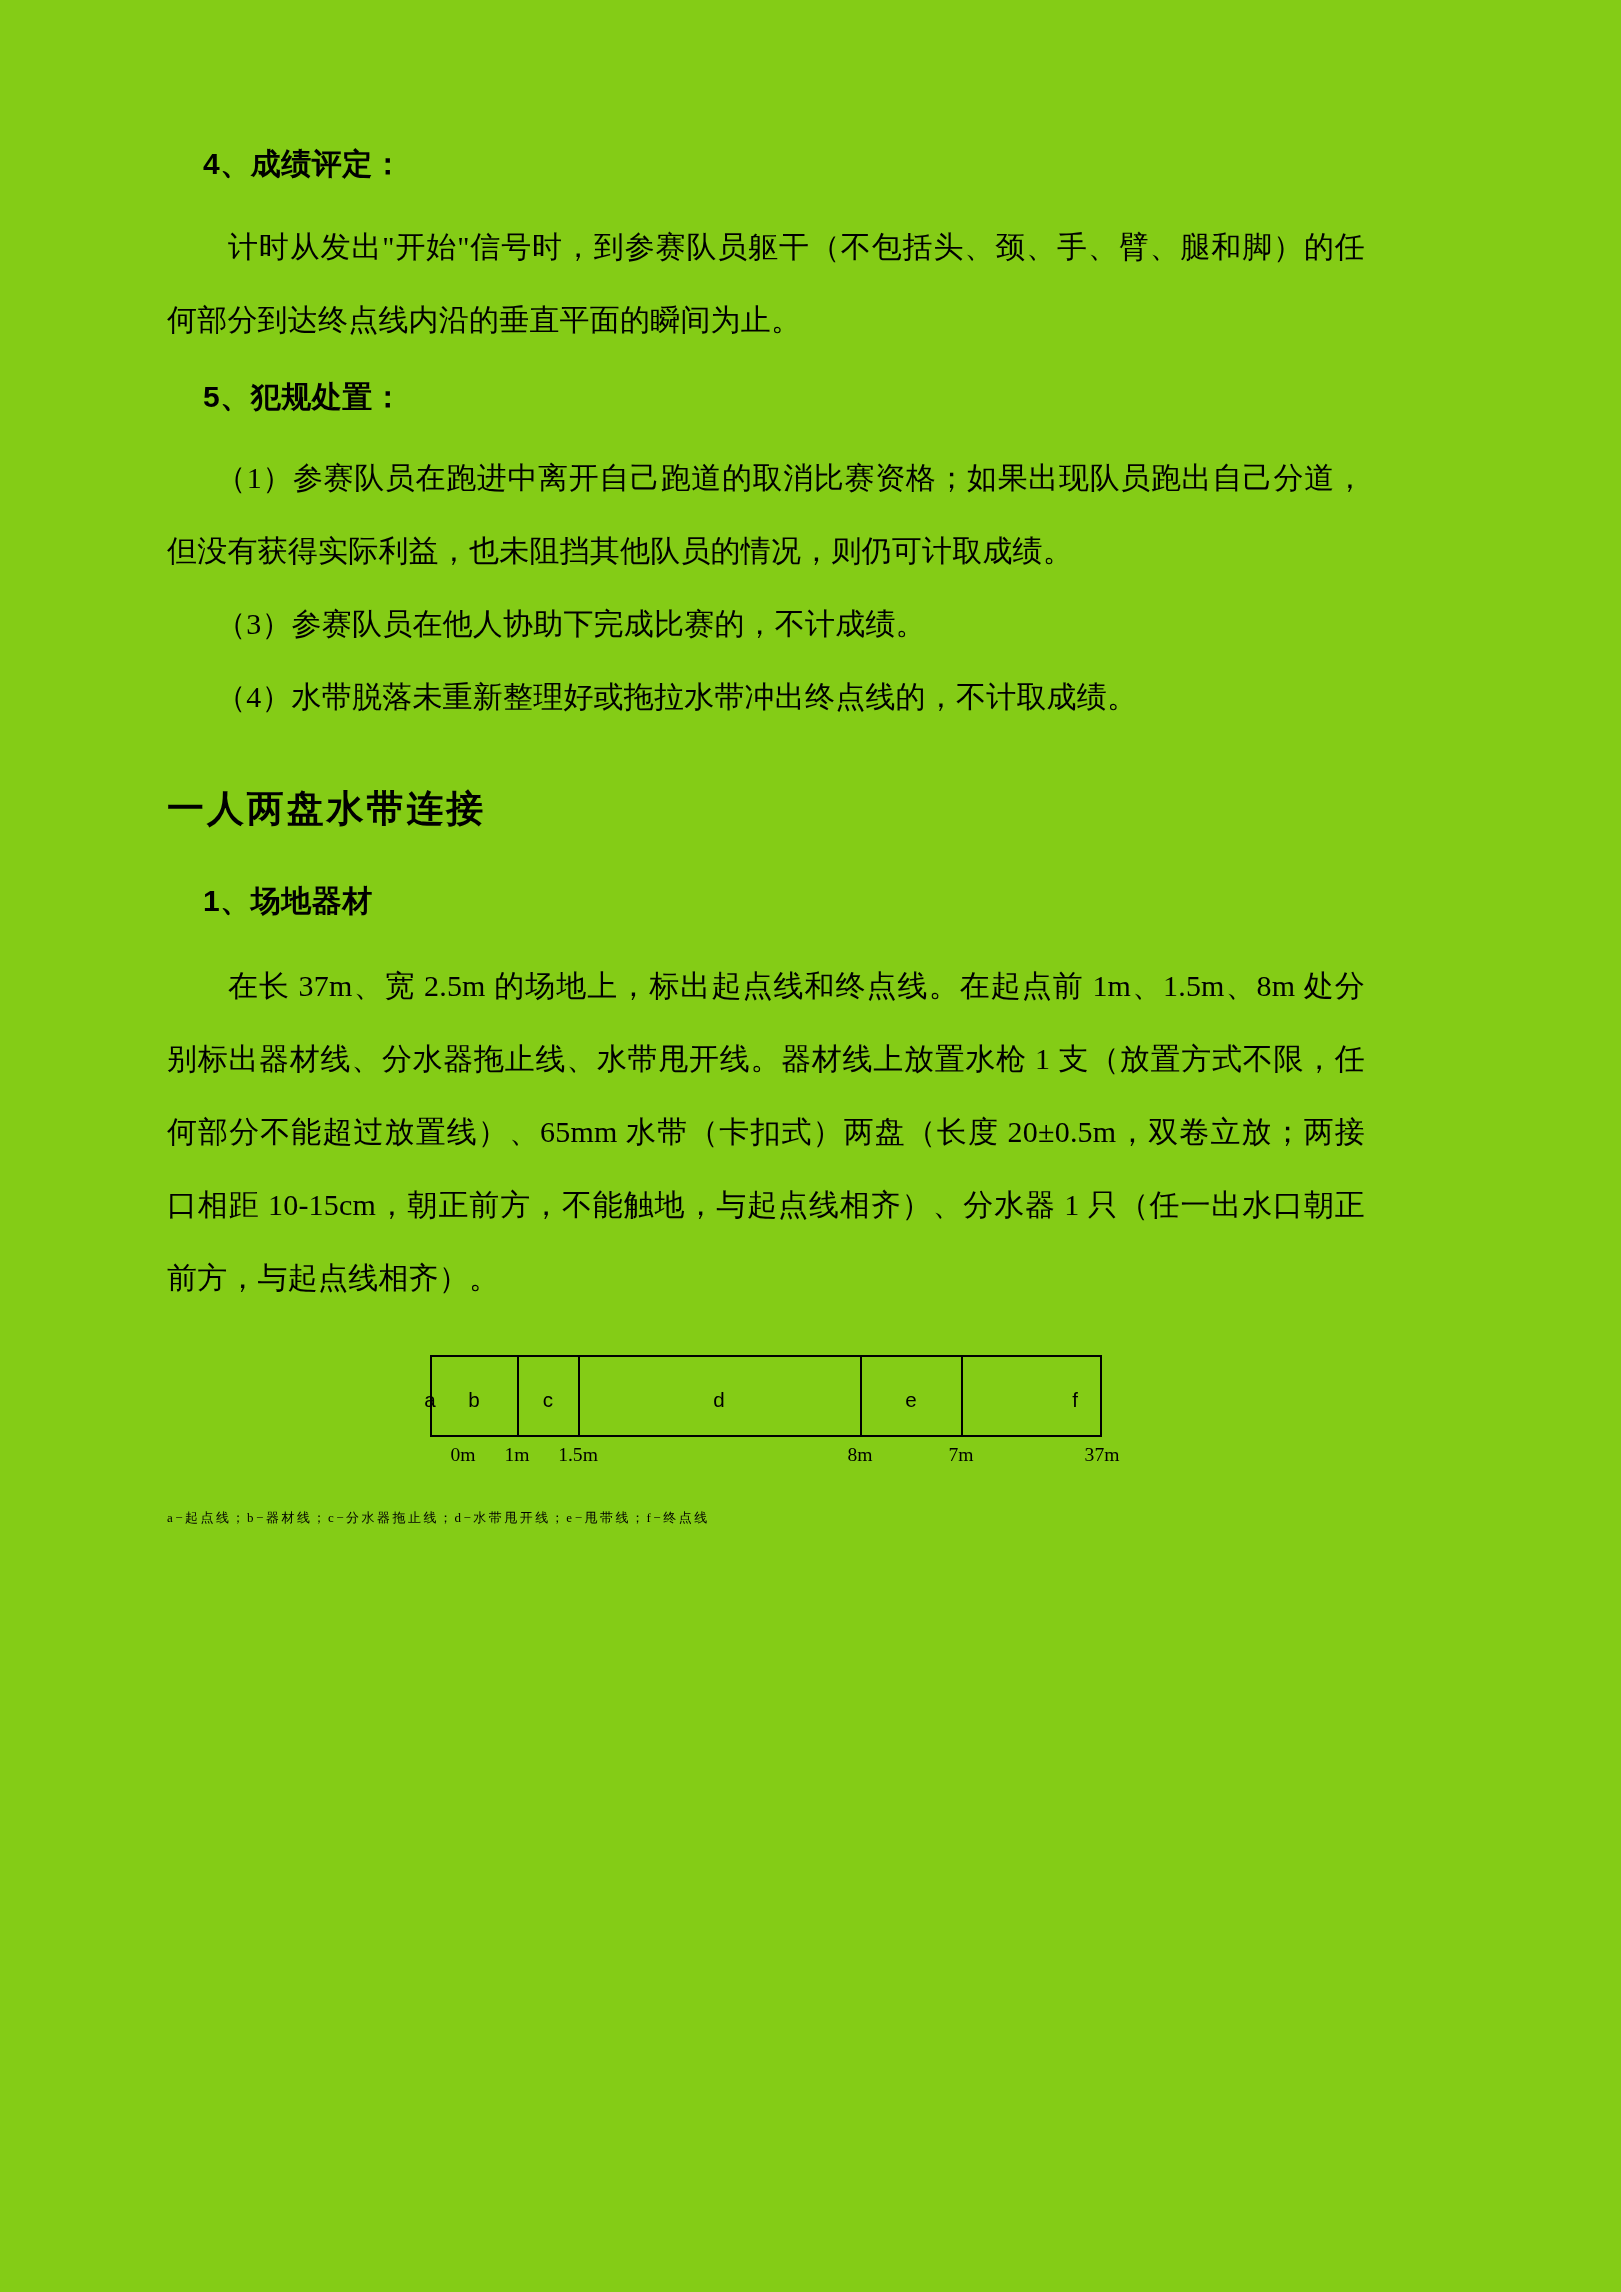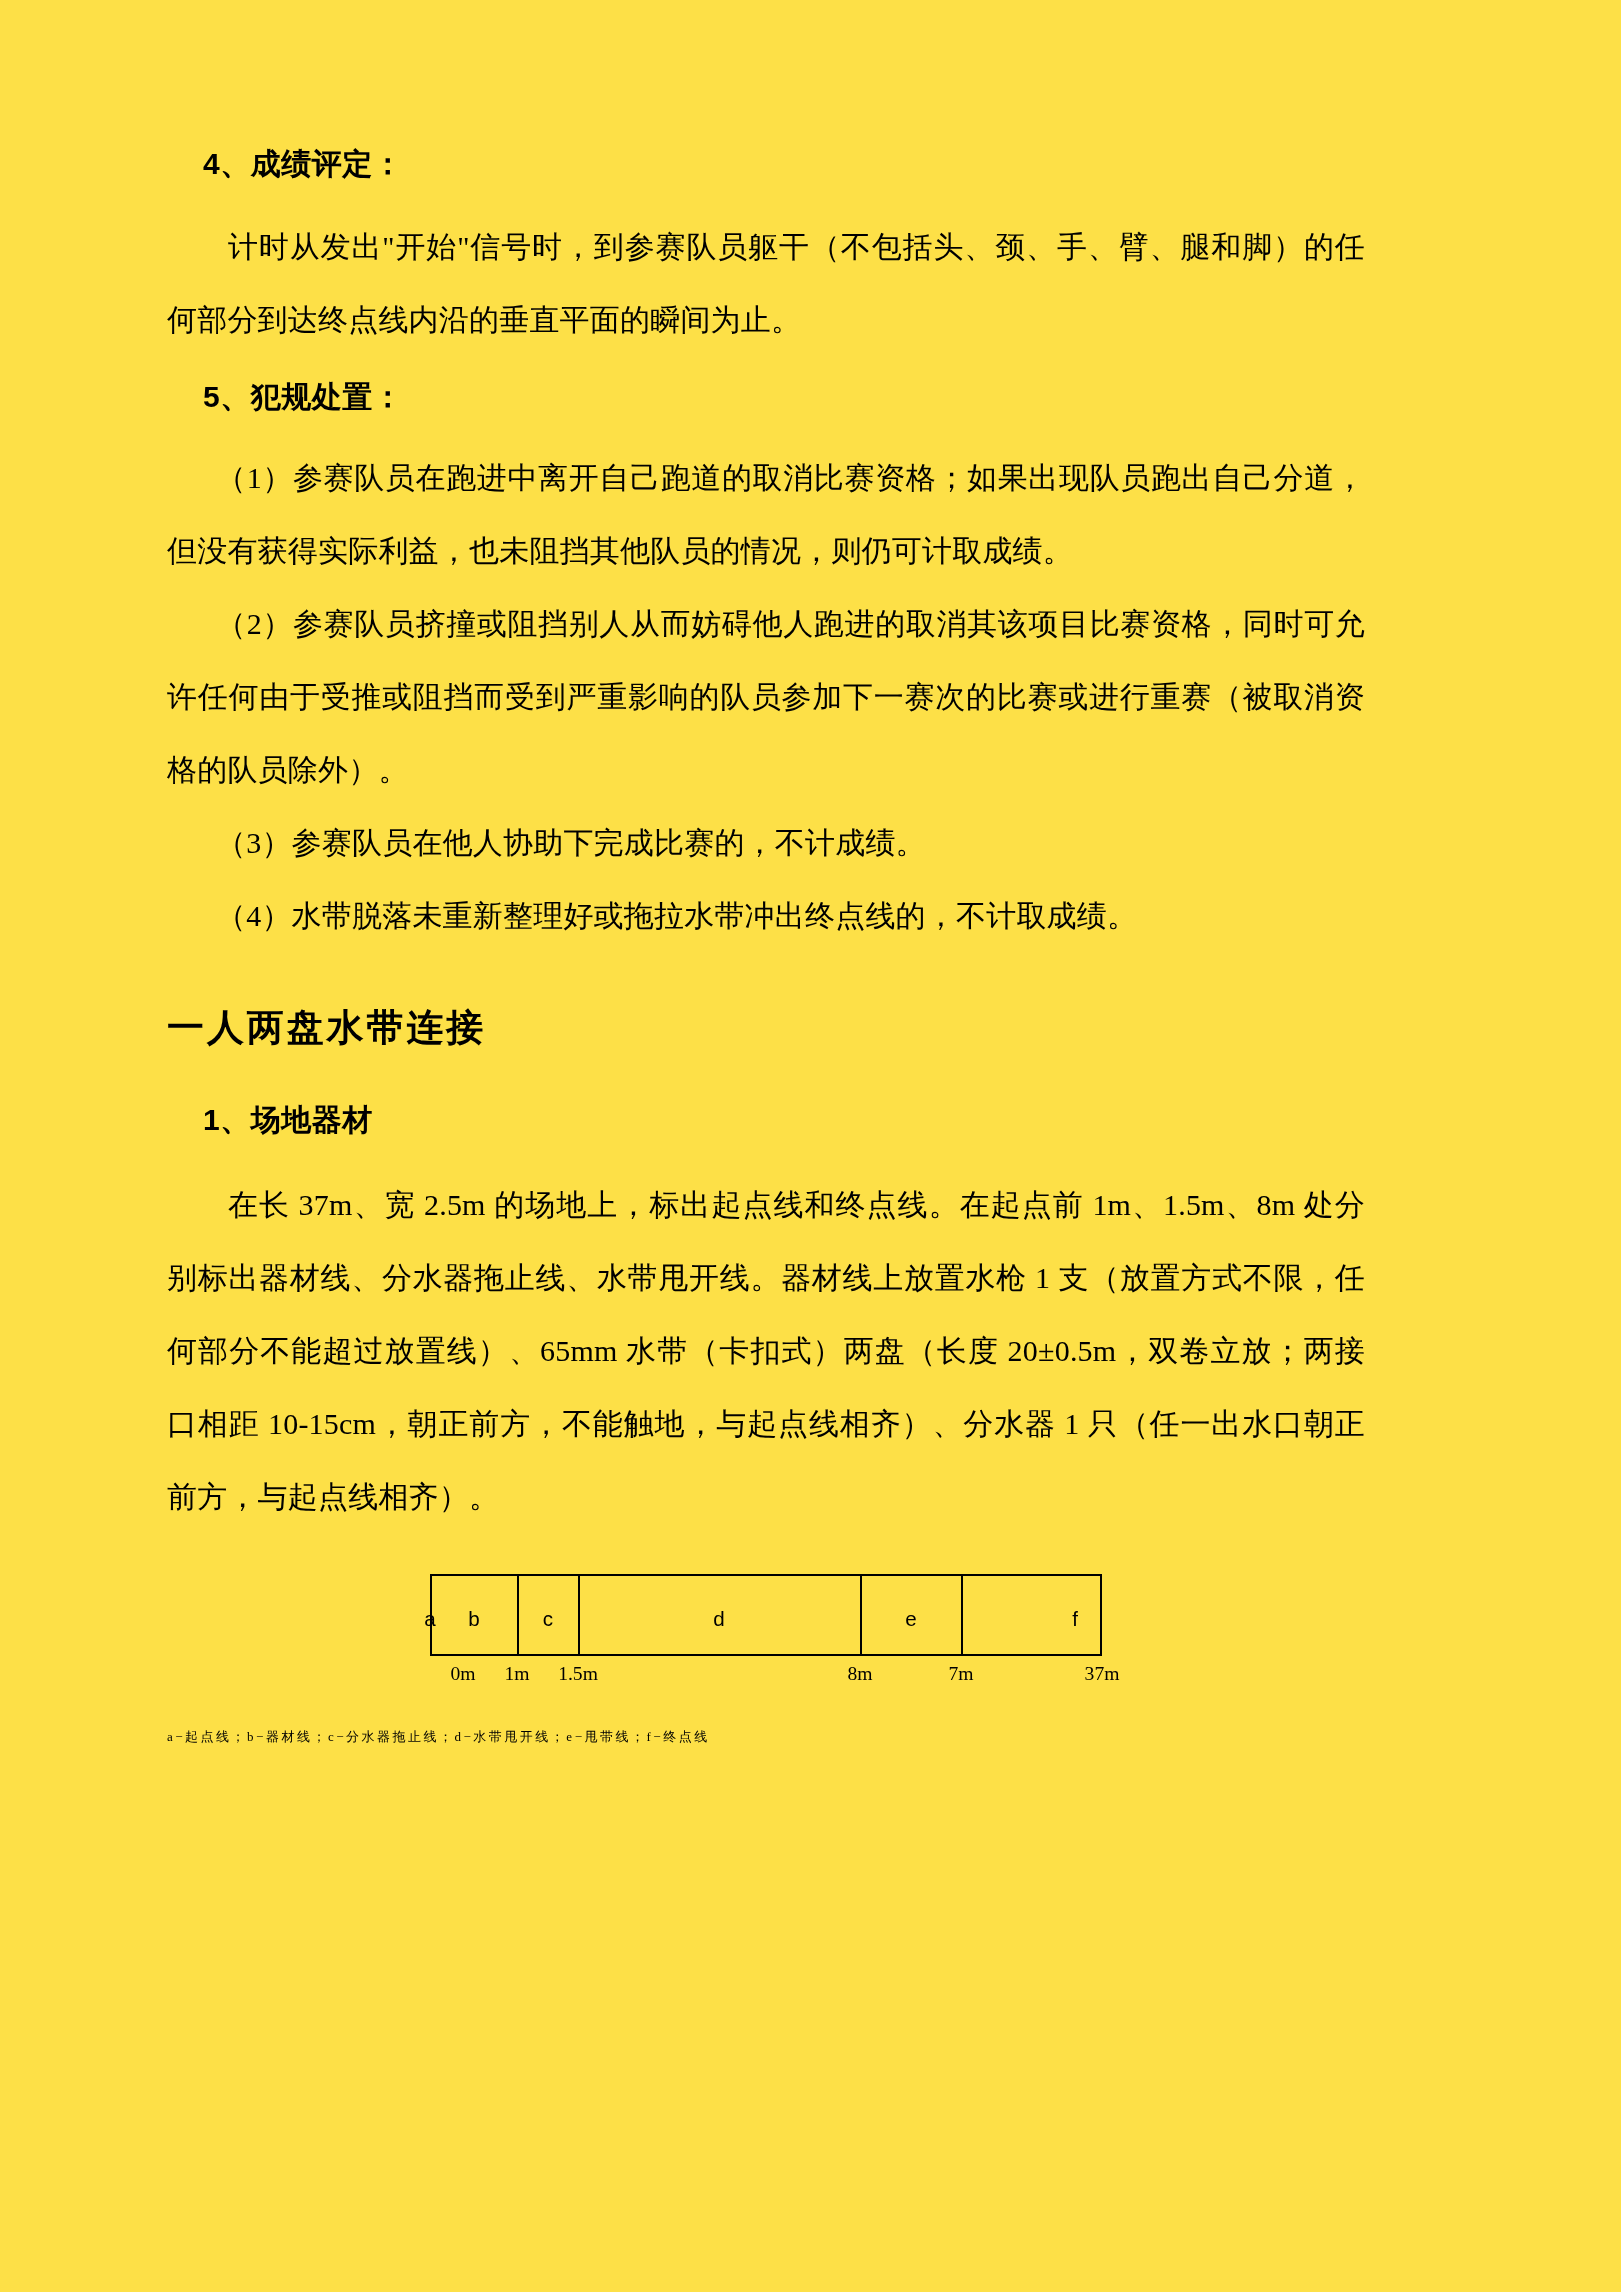--- a/index.html
+++ b/index.html
@@ -8,21 +8,21 @@
     background: #ffffff;
   }
   body {
     font-family: "Liberation Serif", "DejaVu Serif", serif;
     color: #000000;
   }
   .page {
     position: relative;
     width: 1621px;
     height: 2293px;
-    background: #fde047;
+    background: #84cc16;
     margin: 0 auto;
     overflow: hidden;
     box-sizing: border-box;
   }
   .content {
     position: absolute;
     left: 167px;
     top: 0;
     width: 1198px;
   }
@@ -147,21 +147,20 @@
     <div class="para indent2">计时从发出"开始"信号时，到参赛队员躯干（不包括头、颈、手、臂、腿和脚）的任何部分到达终点线内沿的垂直平面的瞬间为止。</div>
 
     <div class="sp-3"></div>
 
     <div class="heading">5、犯规处置：</div>
 
     <div class="sp-4"></div>
 
     <div class="para indent-paren">（1）参赛队员在跑进中离开自己跑道的取消比赛资格；如果出现队员跑出自己分道，但没有获得实际利益，也未阻挡其他队员的情况，则仍可计取成绩。</div>
 
-    <div class="para indent-paren">（2）参赛队员挤撞或阻挡别人从而妨碍他人跑进的取消其该项目比赛资格，同时可允许任何由于受推或阻挡而受到严重影响的队员参加下一赛次的比赛或进行重赛（被取消资格的队员除外）。</div>
 
     <div class="para indent-paren">（3）参赛队员在他人协助下完成比赛的，不计成绩。</div>
 
     <div class="para indent-paren">（4）水带脱落未重新整理好或拖拉水带冲出终点线的，不计取成绩。</div>
 
 
     <div class="sp-5"></div>
 
     <div class="section-title">一人两盘水带连接</div>
 

